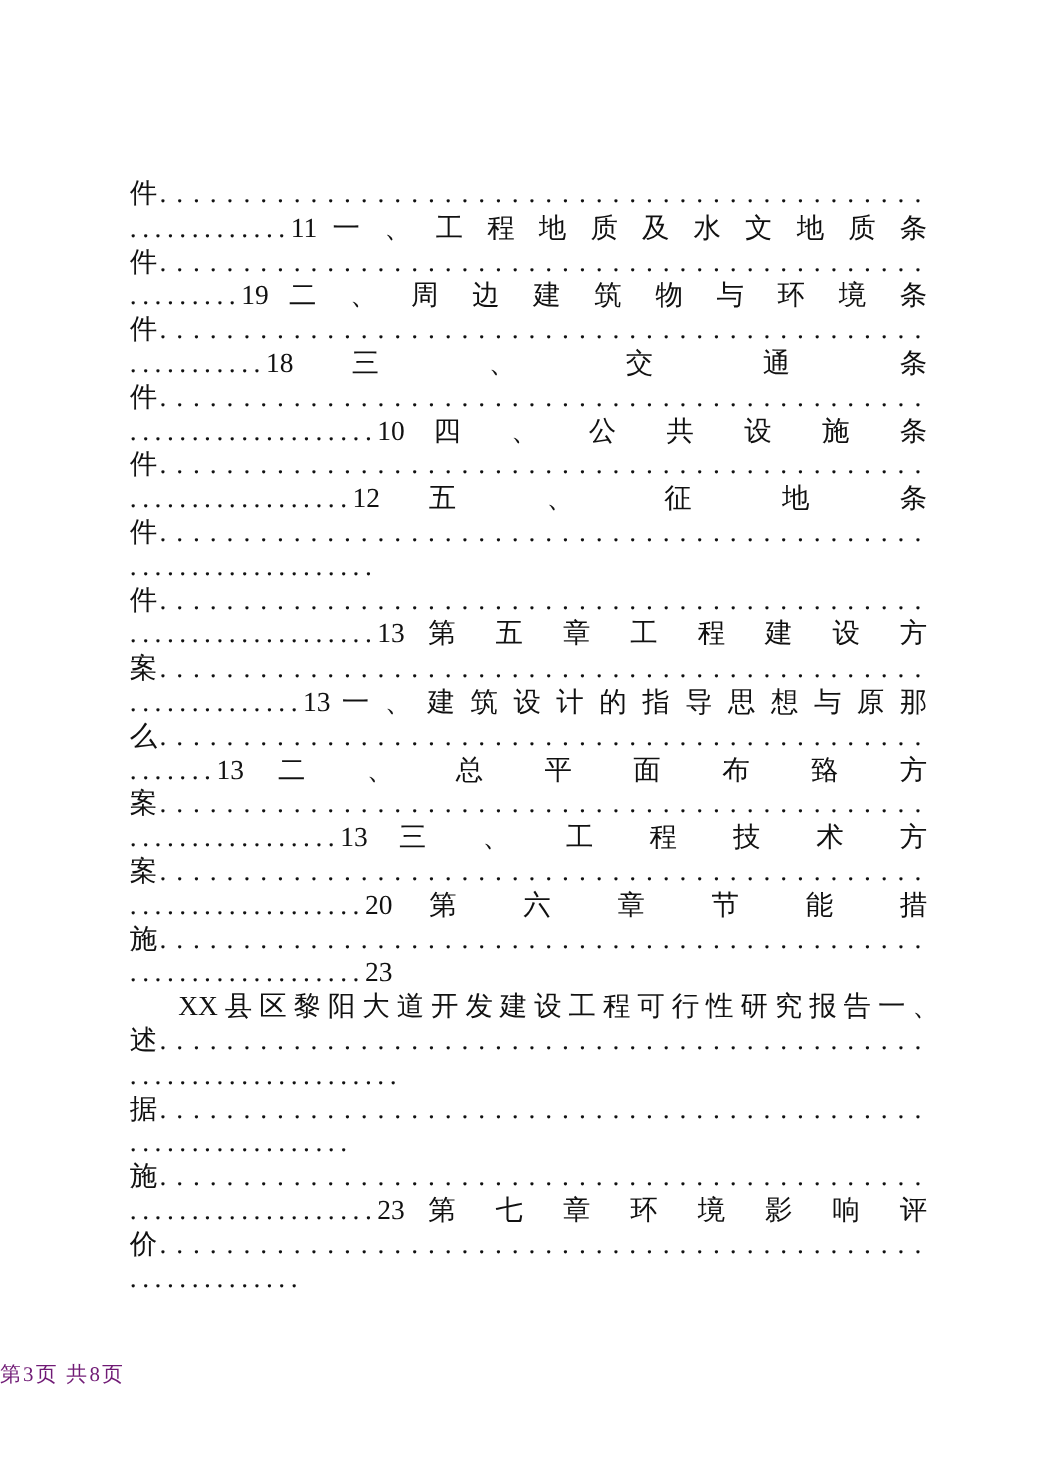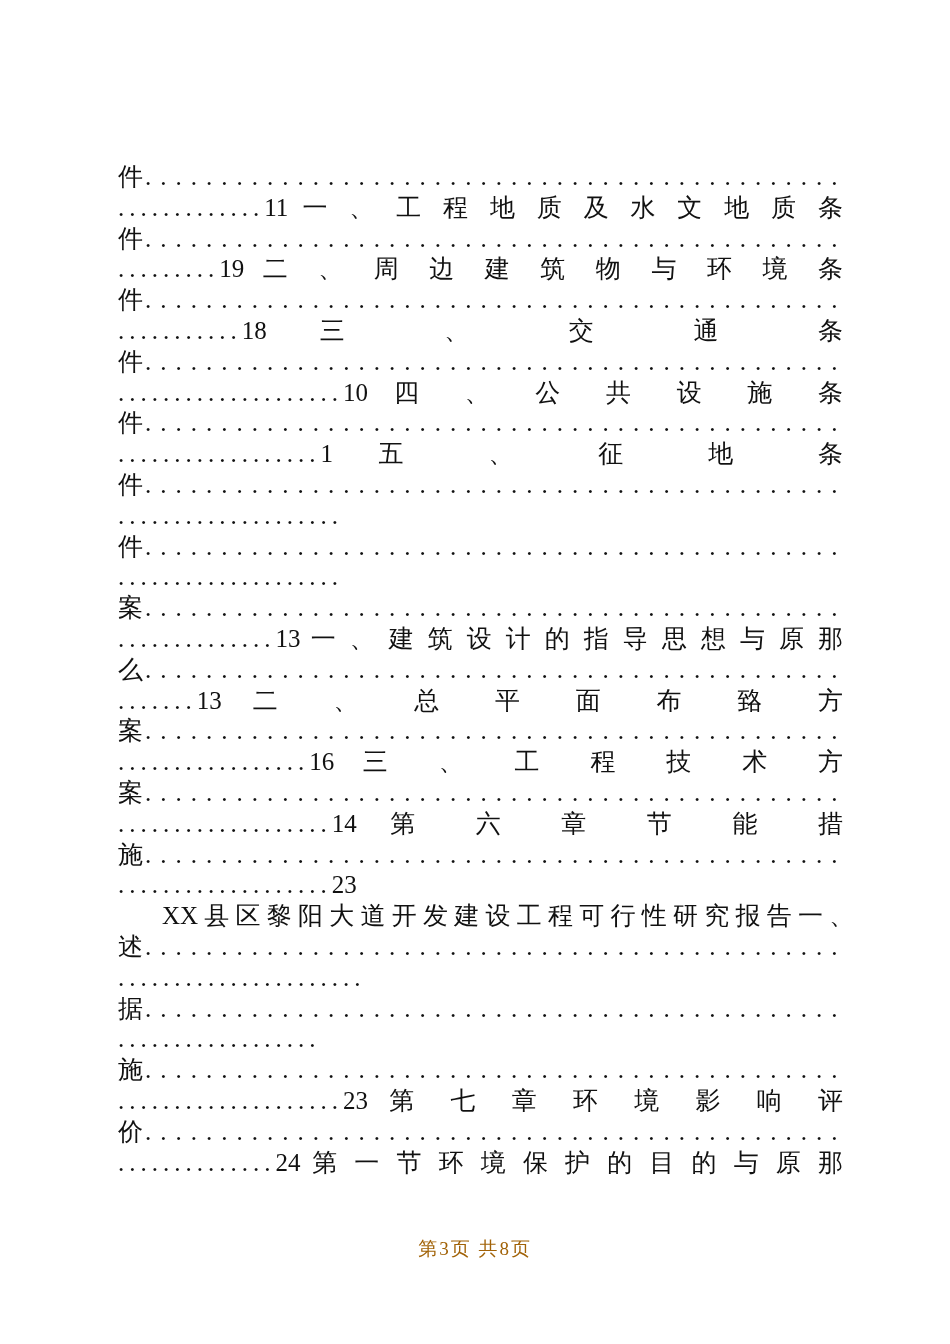--- a/index.html
+++ b/index.html
@@ -60,24 +60,24 @@
     overflow: hidden;
   }
   .plain {
     flex: 0 0 auto;
   }
   .footer {
     position: absolute;
     top: 1236px;
     left: 0;
     width: 100%;
-    text-align: center;
+    text-align: left;
     font-size: 19px;
     letter-spacing: 2px;
-    color: #a16207;
+    color: #701a75;
   }
 </style>
 </head>
 <body>
 
 <div class="page">
   <div class="content">
       <div class="line">
         <span class="lead">件</span>
         <span class="dotfill">......................................................................</span>
@@ -109,35 +109,36 @@
       <div class="line">
         <span class="dots">....................</span>
         <span class="spread">10 四 、 公 共 设 施 条</span>
       </div>
       <div class="line">
         <span class="lead">件</span>
         <span class="dotfill">......................................................................</span>
       </div>
       <div class="line">
         <span class="dots">..................</span>
-        <span class="spread">1 五 、 征 地 条</span>
-      </div>
-      <div class="line">
-        <span class="lead">件</span>
-        <span class="dotfill">......................................................................</span>
-      </div>
-      <div class="line">
-        <span class="dots">....................</span>
-      </div>
-      <div class="line">
-        <span class="lead">件</span>
-        <span class="dotfill">......................................................................</span>
-      </div>
-      <div class="line">
-        <span class="dots">....................</span>
+        <span class="spread">12 五 、 征 地 条</span>
+      </div>
+      <div class="line">
+        <span class="lead">件</span>
+        <span class="dotfill">......................................................................</span>
+      </div>
+      <div class="line">
+        <span class="dots">....................</span>
+      </div>
+      <div class="line">
+        <span class="lead">件</span>
+        <span class="dotfill">......................................................................</span>
+      </div>
+      <div class="line">
+        <span class="dots">....................</span>
+        <span class="spread">13 第 五 章 工 程 建 设 方</span>
       </div>
       <div class="line">
         <span class="lead">案</span>
         <span class="dotfill">......................................................................</span>
       </div>
       <div class="line">
         <span class="dots">..............</span>
         <span class="spread">13 一 、 建 筑 设 计 的 指 导 思 想 与 原 那</span>
       </div>
       <div class="line">
@@ -147,29 +148,29 @@
       <div class="line">
         <span class="dots">.......</span>
         <span class="spread">13 二 、 总 平 面 布 臵 方</span>
       </div>
       <div class="line">
         <span class="lead">案</span>
         <span class="dotfill">......................................................................</span>
       </div>
       <div class="line">
         <span class="dots">.................</span>
-        <span class="spread">16 三 、 工 程 技 术 方</span>
+        <span class="spread">13 三 、 工 程 技 术 方</span>
       </div>
       <div class="line">
         <span class="lead">案</span>
         <span class="dotfill">......................................................................</span>
       </div>
       <div class="line">
         <span class="dots">...................</span>
-        <span class="spread">14 第 六 章 节 能 措</span>
+        <span class="spread">20 第 六 章 节 能 措</span>
       </div>
       <div class="line">
         <span class="lead">施</span>
         <span class="dotfill">......................................................................</span>
       </div>
       <div class="line">
         <span class="dots">...................</span>
         <span class="plain">23</span>
       </div>
       <div class="line para indent">XX 县 区 黎 阳 大 道 开 发 建 设 工 程 可 行 性 研 究 报 告 一 、 概</div>
@@ -194,17 +195,16 @@
       <div class="line">
         <span class="dots">....................</span>
         <span class="spread">23 第 七 章 环 境 影 响 评</span>
       </div>
       <div class="line">
         <span class="lead">价</span>
         <span class="dotfill">......................................................................</span>
       </div>
       <div class="line">
         <span class="dots">..............</span>
-        <span class="spread">24 第 一 节 环 境 保 护 的 目 的 与 原 那</span>
       </div>
     </div>
   <div class="footer">第3页 共8页</div>
 </div>
 
 </body></html>

